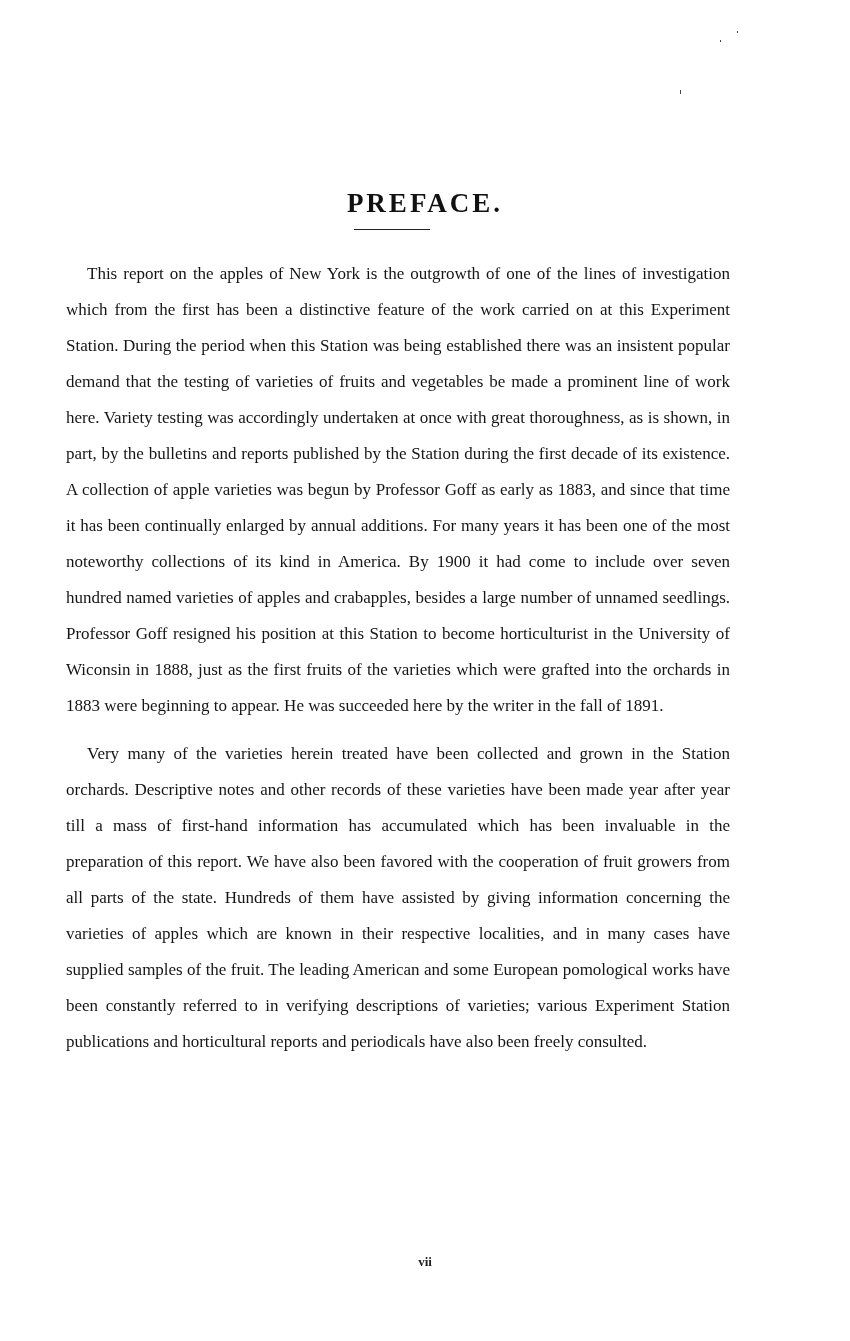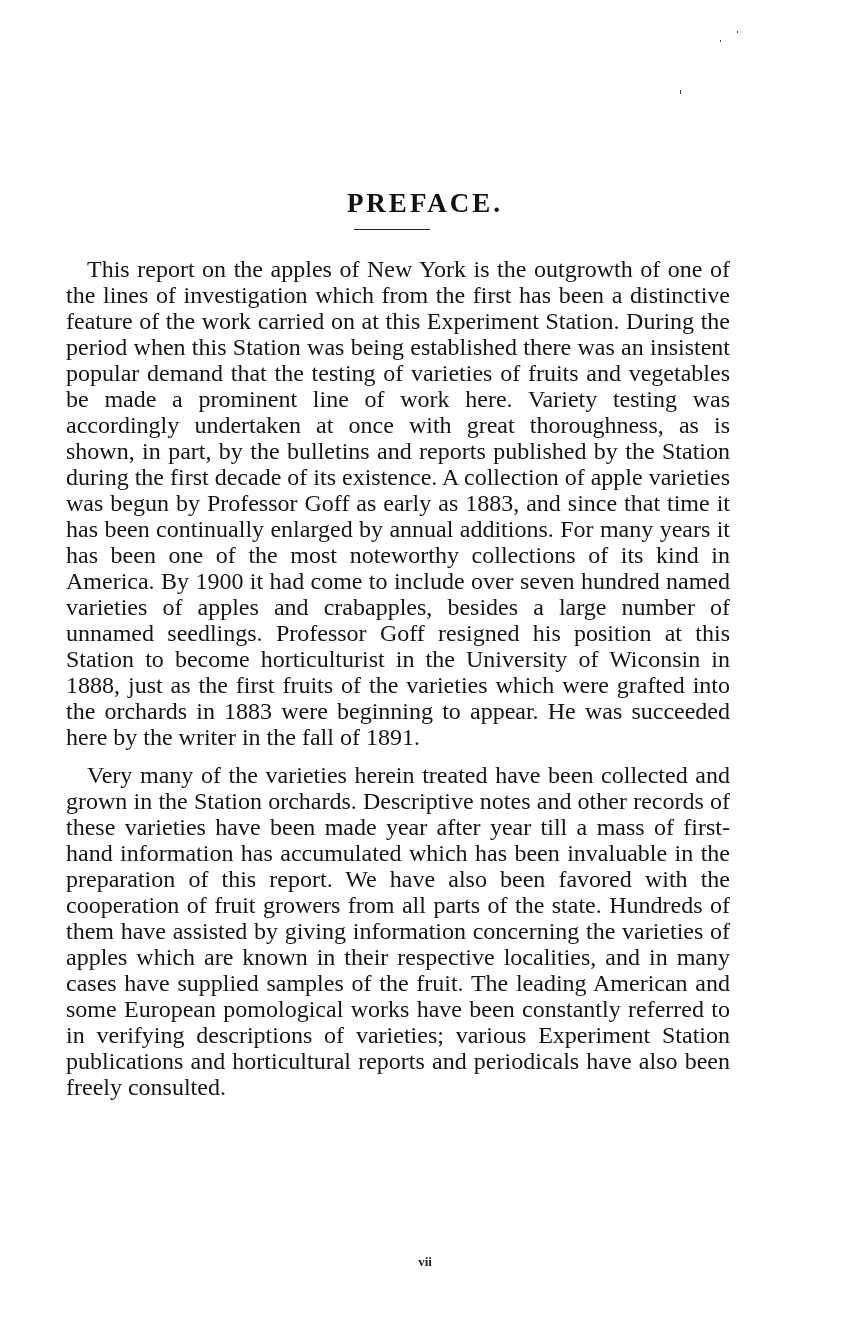--- a/index.html
+++ b/index.html
@@ -38,22 +38,22 @@
       left: 354px;
       width: 76px;
       height: 0;
       border-top: 1.5px solid #222;
     }
     .body-text {
       position: absolute;
       top: 256px;
       left: 66px;
       width: 664px;
-      font-size: 24px;
-      line-height: 26px;
+      font-size: 17px;
+      line-height: 36px;
       text-align: justify;
       color: #151515;
     }
     .body-text p {
       margin: 0;
       text-indent: 21px;
     }
     .body-text p + p {
       margin-top: 12px;
     }

